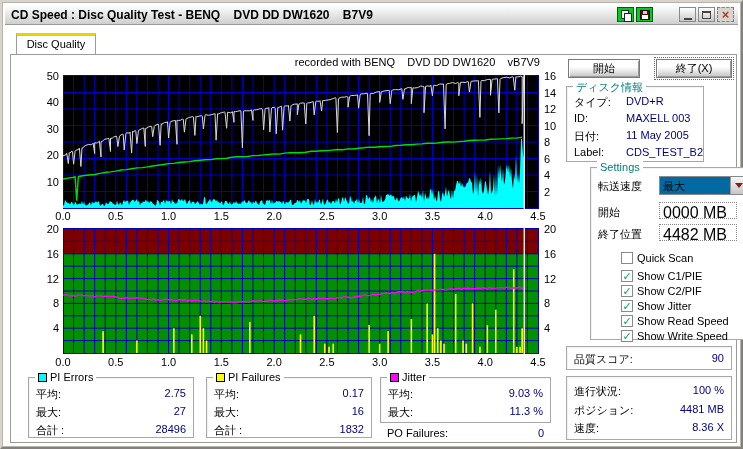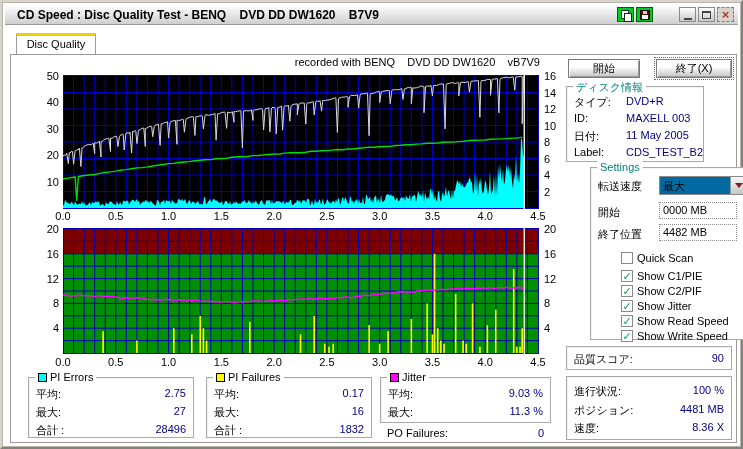--- a/index.html
+++ b/index.html
@@ -6,21 +6,21 @@
   html,body { width:743px; height:449px; overflow:hidden; }
   body { font-family:"Liberation Sans","DejaVu Sans",sans-serif; background:#808080; }
 
   .window { position:relative; width:743px; height:449px; background:#ffffff;
             border:2px outset #d8d4cc; box-shadow:inset 0 0 0 1px #b8b4ac; }
 
   
   .titlebar { position:absolute; left:3px; top:3px; right:3px; height:20px;
               background:linear-gradient(#ffffff,#cfcfcf); border-bottom:1px solid #9a9a9a;
               display:flex; align-items:center; }
-  .tb-title { font-size:12px; font-weight:bold; color:#000; padding-left:12px; white-space:pre; flex:1 1 auto; overflow:hidden; }
+  .tb-title { font-size:12px; font-weight:bold; color:#000; padding-left:6px; white-space:pre; flex:1 1 auto; overflow:hidden; }
   .tb-btns { display:flex; align-items:center; gap:2px; padding-right:4px; }
   .tb-btn { width:17px; height:15px; display:flex; align-items:center; justify-content:center;
             background:linear-gradient(#ffffff,#c9c9c9); border:1px solid #8a8a8a; cursor:default; }
   .tb-btn.green { background:#00cc22; border:1px solid #005c10; }
   .tb-gap { width:22px; }
   .ic-copy { position:relative; width:9px; height:10px; }
   .ic-copy:before { content:""; position:absolute; left:0; top:0; width:6px; height:7px; background:#fff; border:1px solid #222; }
   .ic-copy:after  { content:""; position:absolute; left:3px; top:3px; width:6px; height:7px; background:#fff; border:1px solid #222; }
   .ic-save { position:relative; width:10px; height:10px; background:#5a1010; border:1px solid #200; }
   .ic-save:before { content:""; position:absolute; left:2px; top:0; width:4px; height:3px; background:#cfcfcf; }
@@ -62,21 +62,21 @@
          box-shadow:inset 1px 1px 0 #fff, inset -1px -1px 0 #9a9a9a;
          font-size:11px; color:#000; text-align:center; cursor:default; }
   .btn.focus { outline:1px dotted #a05050; outline-offset:1px; }
   .combo { position:absolute; height:19px; background:#0369a1; border:1px solid #8a8a8a; display:flex; }
   .combo-text { flex:1; font-size:11px; padding:2px 3px; color:#000; }
   .combo-btn { width:16px; background:linear-gradient(#f8f8f8,#c6c6c6); border-left:1px solid #9a9a9a;
                display:flex; align-items:center; justify-content:center; }
   .combo-arrow { width:0; height:0; border-left:4px solid transparent; border-right:4px solid transparent;
                  border-top:5px solid #8b1a1a; }
   .tinput { position:absolute; height:17px; background:#fff; border:1px dotted #8a8a8a;
-            font-size:11px; color:#000; padding:1px 3px; }
+            font-size:16px; color:#000; padding:1px 3px; }
   .cbrow { position:absolute; left:8px; display:flex; align-items:center; gap:4px; height:14px; font-size:11px;margin-left:22px; }
   .cbbox { width:12px; height:12px; background:#fff; border:1px solid #8a8a8a; font-size:11px; line-height:11px;
            text-align:center; color:#00a550; font-weight:bold; }
 </style>
 </head>
 <body>
 
 <div class="window">
 
   <div class="titlebar">

